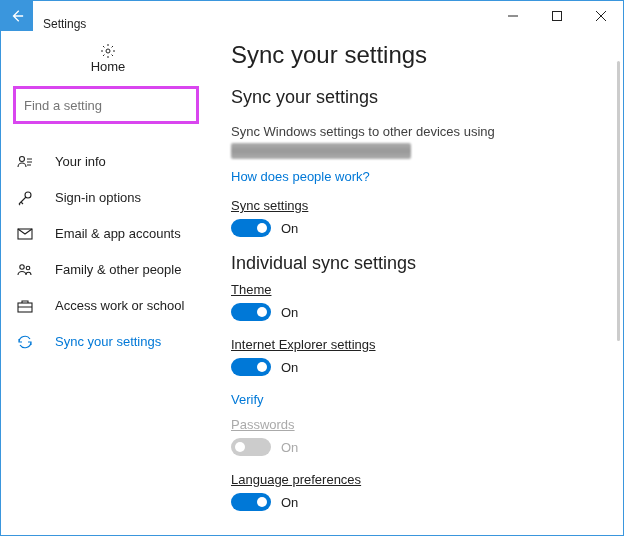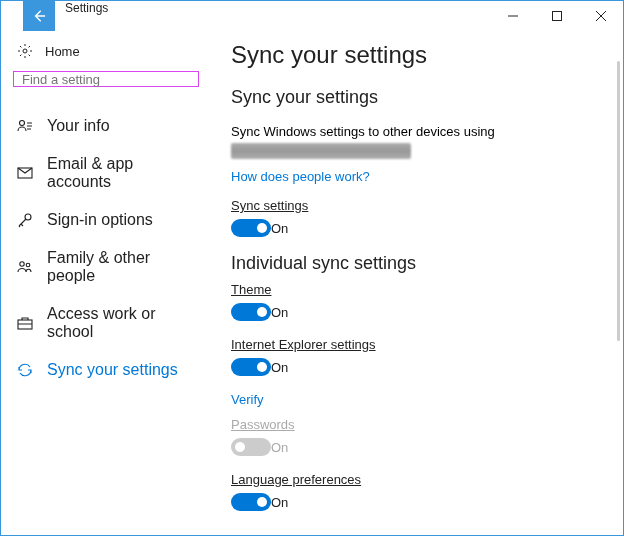--- a/index.html
+++ b/index.html
@@ -1,43 +1,43 @@
 <!DOCTYPE html>
 <html><head>
 <meta charset="utf-8">
 <style>
   * { box-sizing: border-box; margin: 0; padding: 0; font-family: "Segoe UI", sans-serif; }
   body { background: #fff; width: 624px; height: 536px; overflow: hidden; position: relative; border: 1px solid #3a96dd; }
-  .titlebar { height: 30px; display: flex; align-items: flex-start; margin-left: 22px; }
+  .titlebar { height: 30px; display: flex; align-items: flex-end; }
   .back-btn { width: 32px; height: 30px; background: #3a96dd; display: flex; align-items: center; justify-content: center; color: #fff; font-size: 14px; }
   .back-btn svg { width: 14px; height: 14px; }
   .title { font-size: 12px; margin-left: 10px; color: #222; }
   .win-controls { margin-left: auto; display: flex; }
   .win-btn { width: 44px; height: 30px; display: flex; align-items: center; justify-content: center; color: #222; }
   .win-btn svg { width: 10px; height: 10px; }
   .body { display: flex; height: calc(100% - 30px); }
   .sidebar { width: 210px; padding: 12px 12px 0 12px; }
-  .home-row { display: flex; align-items: center; gap: 12px; font-size: 13px; color: #222; margin-bottom: 12px; padding-left: 4px; }
+  .home-row { display: flex; align-items: center; font-size: 13px; color: #222; margin-bottom: 12px; padding-left: 4px; flex-direction: column; }
   .home-row svg { width: 16px; height: 16px; }
-  .search { display: flex; align-items: center; border: 1px solid #d946ef; height: 16px; padding: 0 8px; margin-bottom: 20px; }
+  .search { display: flex; align-items: center; border: 3px solid #d946ef; height: 38px; padding: 0 8px; margin-bottom: 20px; }
   .search input { border: none; outline: none; flex: 1; font-size: 13px; color: #666; background: transparent; }
   .search svg { width: 14px; height: 14px; color: #666; }
   .section-label { font-size: 12px; color: #666; margin-bottom: 12px; padding-left: 4px; }
-  .nav-item { display: flex; align-items: center; gap: 14px; font-size: 16px; color: #222; padding: 10px 4px; }
+  .nav-item { display: flex; align-items: flex-start; gap: 22px; font-size: 13px; color: #222; padding: 10px 4px; }
   .nav-item.active { color: #0078d7; }
   .nav-item svg { width: 16px; height: 16px; flex-shrink: 0; }
   .content { flex: 1; padding: 10px 30px 0 20px; overflow-y: auto; }
   .h1 { font-size: 24px; font-weight: 400; color: #222; margin-bottom: 18px; }
   .h2 { font-size: 18px; font-weight: 400; color: #222; margin-bottom: 8px; }
-  .desc { font-size: 13px; color: #000000; margin-bottom: 4px; margin-top: 16px; }
+  .desc { font-size: 13px; color: #404040; margin-bottom: 4px; margin-top: 16px; }
   .redacted { width: 180px; height: 16px; background: linear-gradient(#777,#555,#777); border-radius: 2px; margin-bottom: 10px; filter: blur(1px); opacity: 0.6;}
   .link { font-size: 13px; color: #0078d7; display: block; margin-bottom: 14px; }
   .setting-label { font-size: 13px; color: #222; margin-bottom: 6px; text-decoration: underline; }
   .setting-label.disabled { color: #aaa; }
-  .toggle-row { display: flex; align-items: center; margin-bottom: 16px; }
+  .toggle-row { display: flex; align-items: center; gap: 10px; margin-bottom: 16px; }
   .toggle { width: 40px; height: 18px; border-radius: 10px; background: #0078d7; position: relative; }
   .toggle::after { content: ""; position: absolute; width: 10px; height: 10px; background: #fff; border-radius: 50%; top: 4px; right: 4px; }
   .toggle.off { background: #ccc; }
   .toggle.off::after { right: auto; left: 4px; }
   .toggle-state { font-size: 13px; color: #222; }
   .toggle-state.disabled { color: #aaa; }
   .warning { font-size: 12.5px; color: #c50500; margin-bottom: 4px; line-height: 1.3; }
   .scrollbar { position: absolute; right: 3px; top: 60px; width: 3px; height: 280px; background: #ccc; border-radius: 2px; }
 </style>
 </head>
@@ -88,31 +88,31 @@
 
     <div class="nav-item">
       <svg viewBox="0 0 16 16" fill="none" stroke="#222" stroke-width="1.1">
           <circle cx="5" cy="5" r="2.5"></circle>
           <path d="M1 13c0-2.5 2-4 4-4s4 1.5 4 4M10 5h5M10 8h5M10 11h4"></path>
         </svg>
       <span>Your info</span>
     </div>
     <div class="nav-item">
       <svg viewBox="0 0 16 16" fill="none" stroke="#222" stroke-width="1.1">
+          <circle cx="11" cy="5" r="3"></circle>
+          <path d="M9 7l-7 7M4 12l2 2M2 14l1 1"></path>
+        </svg>
+      <span>Sign-in options</span>
+    </div>
+    <div class="nav-item">
+      <svg viewBox="0 0 16 16" fill="none" stroke="#222" stroke-width="1.1">
           <rect x="1" y="3" width="14" height="10"></rect>
           <path d="M1 3l7 5 7-5"></path>
         </svg>
       <span>Email &amp; app accounts</span>
-    </div>
-    <div class="nav-item">
-      <svg viewBox="0 0 16 16" fill="none" stroke="#222" stroke-width="1.1">
-          <circle cx="11" cy="5" r="3"></circle>
-          <path d="M9 7l-7 7M4 12l2 2M2 14l1 1"></path>
-        </svg>
-      <span>Sign-in options</span>
     </div>
     <div class="nav-item">
       <svg viewBox="0 0 16 16" fill="none" stroke="#222" stroke-width="1.1">
           <circle cx="5" cy="5" r="2.2"></circle>
           <circle cx="11" cy="6" r="1.8"></circle>
           <path d="M1 13c0-2 2-3.5 4-3.5s4 1.5 4 3.5M9 13c0-1.5 1-2.8 2.5-2.8S14 11.5 14 13"></path>
         </svg>
       <span>Family &amp; other people</span>
     </div>
     <div class="nav-item">

